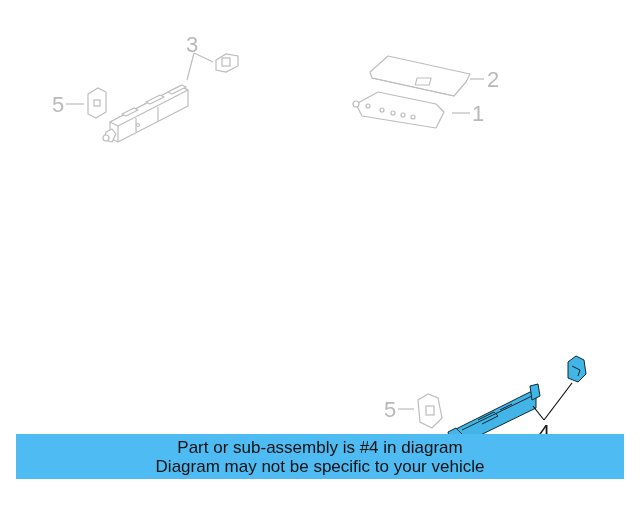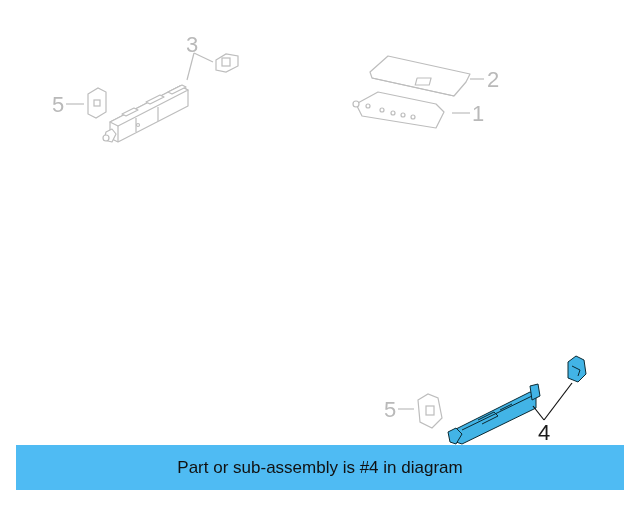--- a/index.html
+++ b/index.html
@@ -1,21 +1,21 @@
 <!DOCTYPE html>
 <html><head>
 <meta charset="utf-8">
 <style>
   html,body{margin:0;padding:0;background:#fff;}
   body{width:640px;height:512px;position:relative;overflow:hidden;font-family:"Liberation Sans",sans-serif;}
   #diagram{position:absolute;left:0;top:0;width:640px;height:512px;}
   .callout{position:absolute;font-family:"Liberation Sans",sans-serif;font-size:22px;line-height:22px;}
   .faded{color:#b9b9b9;}
   .active{color:#1a1a1a;}
-  #banner{position:absolute;left:16px;top:445px;width:608px;height:45px;background:#4fbbf3;
+  #banner{position:absolute;left:16px;top:434px;width:608px;height:45px;background:#4fbbf3;
     display:flex;flex-direction:column;align-items:center;justify-content:center;}
   #banner span{font-size:17px;line-height:19px;color:#111;display:block;text-align:center;}
 </style>
 </head>
 <body>
 
 <svg id="diagram" viewBox="0 0 640 512" xmlns="http://www.w3.org/2000/svg">
 
   <g fill="#fff" stroke="#bdbdbd" stroke-width="1.2" stroke-linejoin="round">
     <polygon points="110,122 180,86 188,90 188,106 118,142 110,138"></polygon>
@@ -87,13 +87,14 @@
 
 <span class="callout faded" style="left:186px;top:34px;">3</span>
 <span class="callout faded" style="left:52px;top:94px;">5</span>
 <span class="callout faded" style="left:487px;top:69px;">2</span>
 <span class="callout faded" style="left:472px;top:103px;">1</span>
 <span class="callout faded" style="left:384px;top:399px;">5</span>
 <span class="callout active" style="left:538px;top:422px;">4</span>
 
 <div id="banner">
   <span>Part or sub-assembly is #4 in diagram</span>
+  <span>Diagram may not be specific to your vehicle</span>
 </div>
 
 </body></html>

